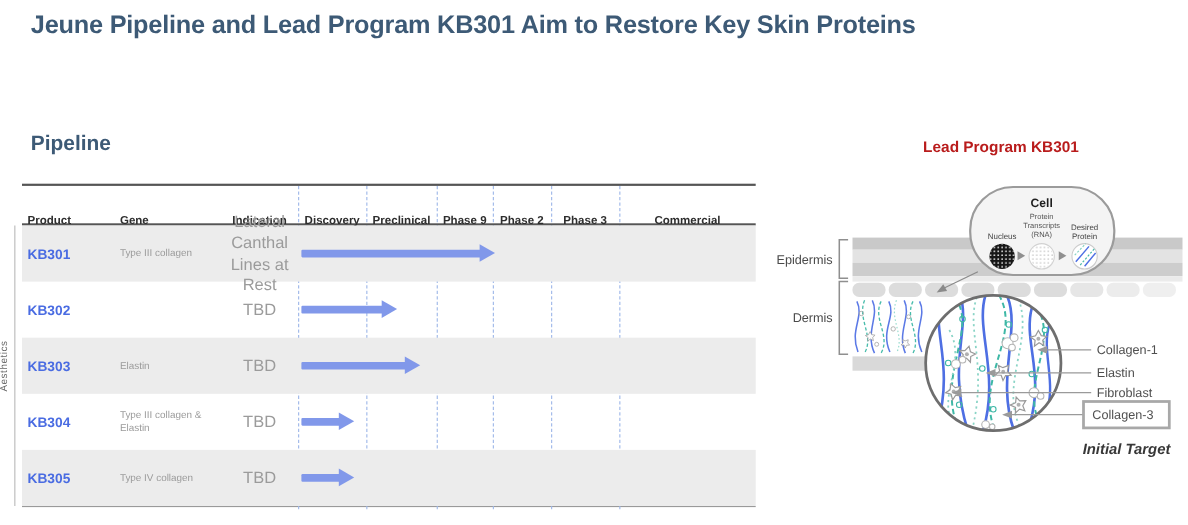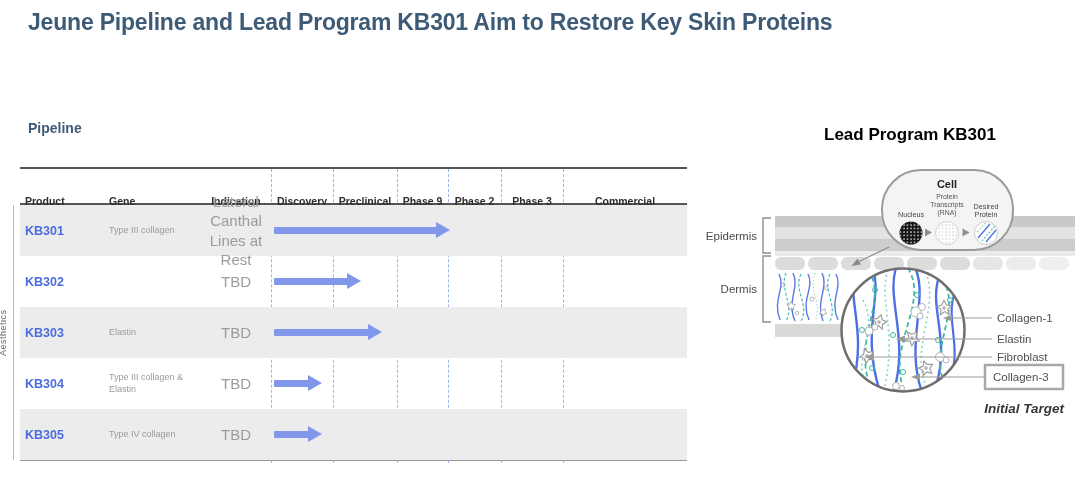--- a/index.html
+++ b/index.html
@@ -3,24 +3,24 @@
 <meta charset="utf-8">
 <style>
   * { margin:0; padding:0; box-sizing:border-box; }
   html,body { width:1080px; height:477px; background:#fff; overflow:hidden;
               font-family:"Liberation Sans", sans-serif; }
   .slide { position:relative; width:1080px; height:477px; background:#fff; }
 
   .main-title { position:absolute; left:28px; top:9px; font-size:23px; font-weight:bold;
                 color:#3d5a76; letter-spacing:-0.2px;text-align:center; }
 
-  .pipeline-heading { position:absolute; left:28px; top:120px; font-size:14px;
+  .pipeline-heading { position:absolute; left:28px; top:120px; font-size:19px;
                       font-weight:bold; color:#3d5a76; }
   .lead-heading { position:absolute; left:770px; top:125px; width:280px; text-align:center;
-                  font-size:17px; font-weight:bold; color:#000000; }
+                  font-size:14px; font-weight:bold; color:#b91c1c; }
 
   
   .aes-text { position:absolute; left:-4px; top:205px; height:255px; width:14px;
               writing-mode:vertical-rl; transform:rotate(180deg);
               display:flex; align-items:center; justify-content:center;
               font-size:9px; color:#666; letter-spacing:0.5px; }
   .aes-line { position:absolute; left:13px; top:205px; height:255px; width:1px;
               background:#b8b8b8; }
 
   

